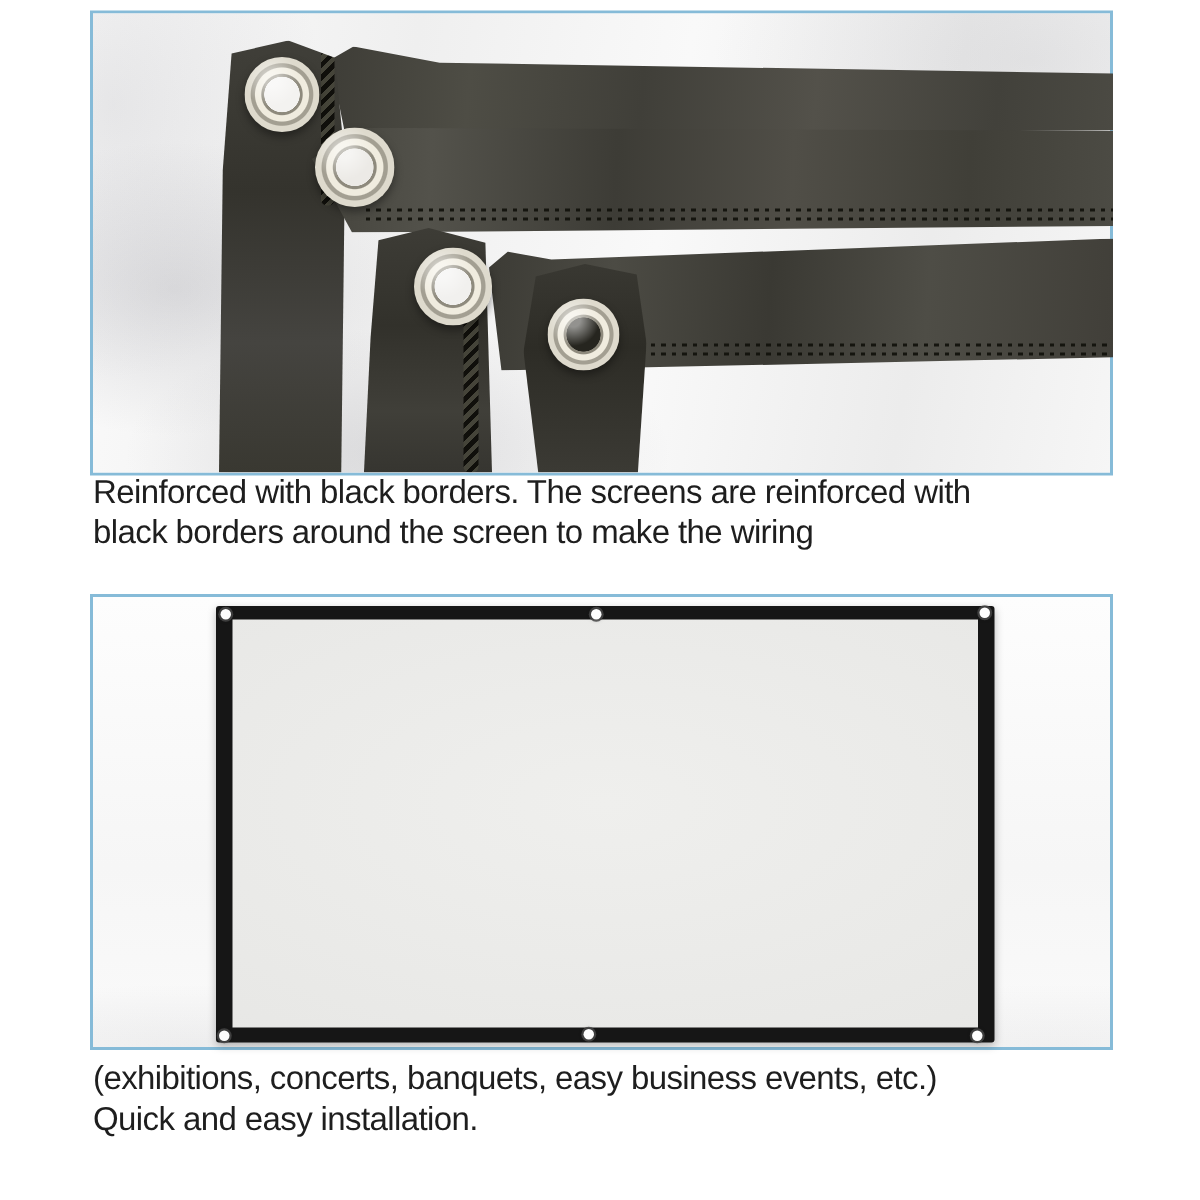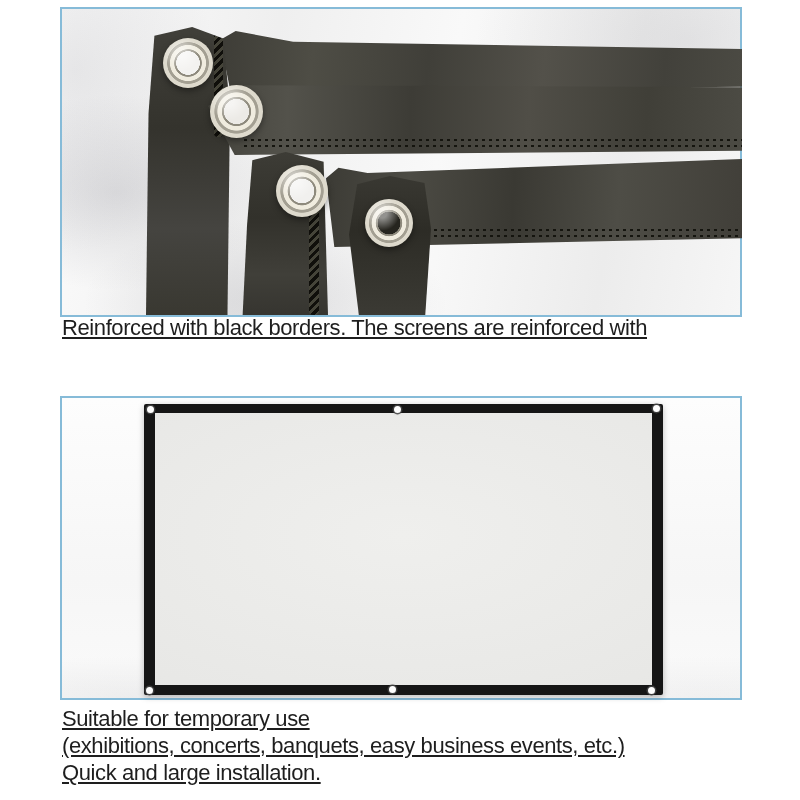--- a/index.html
+++ b/index.html
@@ -65,21 +65,21 @@
   .dot{position:absolute;width:7px;height:7px;border-radius:50%;background:#fdfdfd;
     box-shadow:0 0 0 1.5px rgba(70,70,70,.85), 0 0 3px rgba(0,0,0,.5);}
   #dot-tl{left:3px;top:2px;}  #dot-tc{left:250px;top:2px;}  #dot-tr{left:509px;top:1px;}
   #dot-bl{left:2px;top:283px;} #dot-bc{left:245px;top:282px;} #dot-br{left:504px;top:283px;}
 
   
   .caption{position:absolute;left:62px;width:660px;margin:0;color:#1e1e1e;
     font-size:22px;line-height:27px;letter-spacing:-0.4px;font-weight:400;}
   #caption-top{top:314px;}
   #caption-bottom{top:705px;}
-  .caption span{display:block;text-decoration:underline;}
+  .caption span{display:block;}
 </style>
 </head>
 <body>
 
 <div class="page">
 
   <figure id="photo-top" class="photo-frame" style="margin:0;" aria-label="Close-up photo of stacked projector screen corners: black fabric reinforced borders with silver metal grommets on a white sheet">
     <div class="sheet"></div>
 
     <div id="h1" class="strip"></div>
@@ -100,34 +100,34 @@
     <div id="v4" class="strip"></div>
 
     <div id="g1" class="grommet"></div>
     <div id="g2" class="grommet"></div>
     <div id="g3" class="grommet"></div>
     <div id="g4" class="grommet"></div>
   </figure>
 
   <p id="caption-top" class="caption">
     <span>Reinforced with black borders. The screens are reinforced with</span>
+    <span>black borders around the screen to make the wiring</span>
   </p>
 
   <figure id="photo-bottom" class="photo-frame" style="margin:0;" aria-label="Front view of a white projection screen with black border and six metal grommet holes">
     <div class="fig2-bg"></div>
     <div class="screen-frame">
       <div class="screen-surface"></div>
       <div id="dot-tl" class="dot"></div>
       <div id="dot-tc" class="dot"></div>
       <div id="dot-tr" class="dot"></div>
       <div id="dot-bl" class="dot"></div>
       <div id="dot-bc" class="dot"></div>
       <div id="dot-br" class="dot"></div>
     </div>
   </figure>
 
   <p id="caption-bottom" class="caption">
-    <span>Suitable for temporary use</span>
     <span>(exhibitions, concerts, banquets, easy business events, etc.)</span>
-    <span>Quick and large installation.</span>
+    <span>Quick and easy installation.</span>
   </p>
 
 </div>
 
 </body></html>

